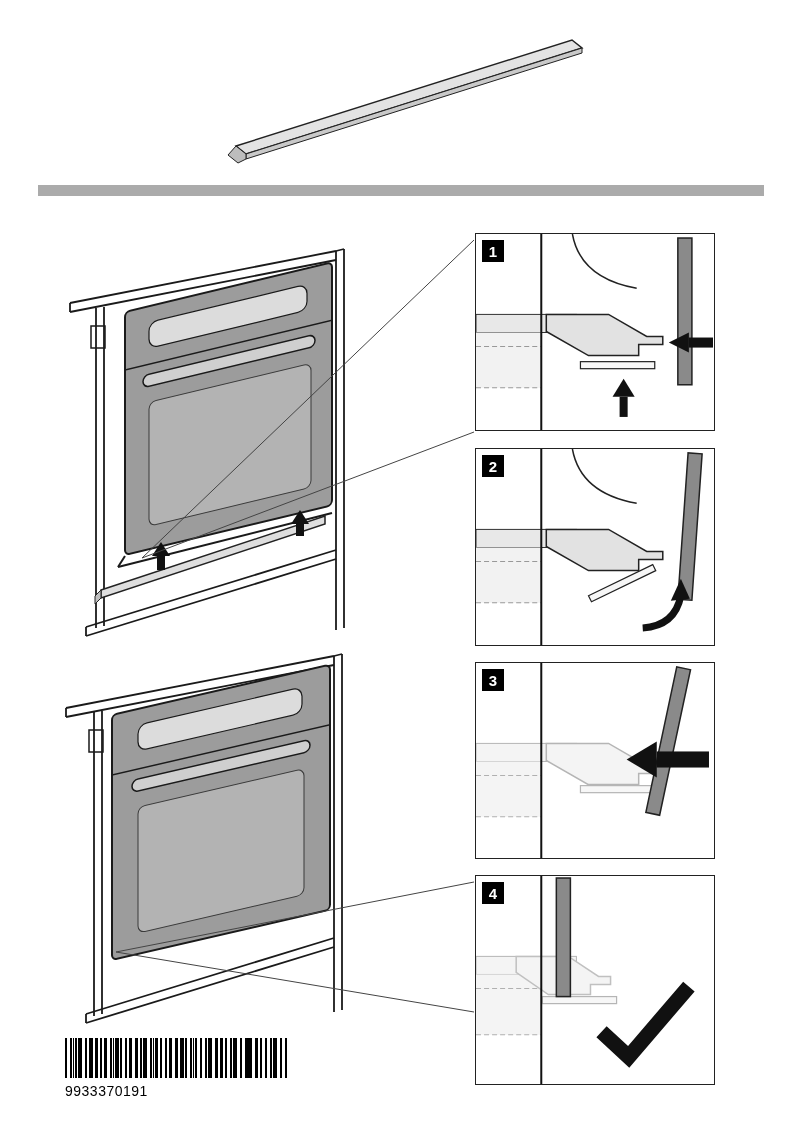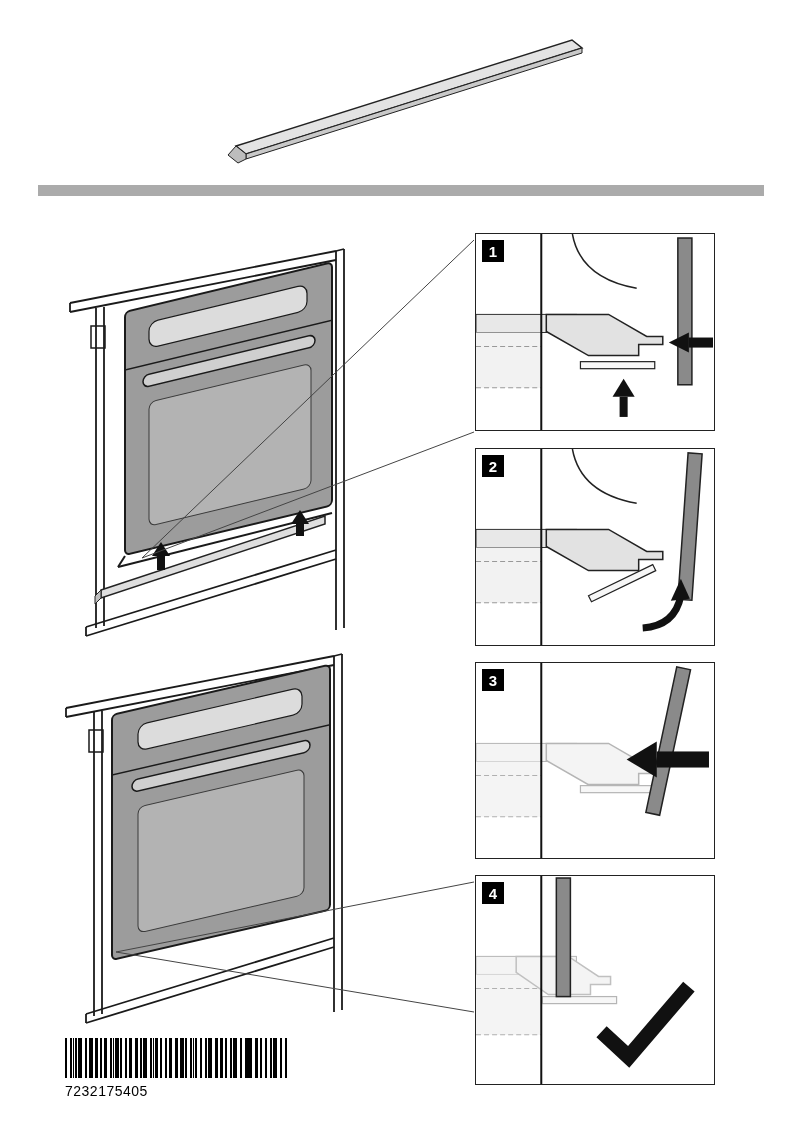--- a/index.html
+++ b/index.html
@@ -212,16 +212,16 @@
       <rect x="80" y="2" width="14" height="118" fill="#8a8a8a" stroke="#222" stroke-width="1.5"></rect>
       <path d="M125,155 L152,180 L212,110" fill="none" stroke="#111" stroke-width="15"></path>
     </svg>
     <div class="badge">
       <span>4</span>
     </div>
   </div>
 
   <div>
     <div class="barcode-bars"></div>
-    <div class="barcode-number">7232175405</div>
+    <div class="barcode-number">9933370191</div>
   </div>
 
 </div>
 
 </body></html>

